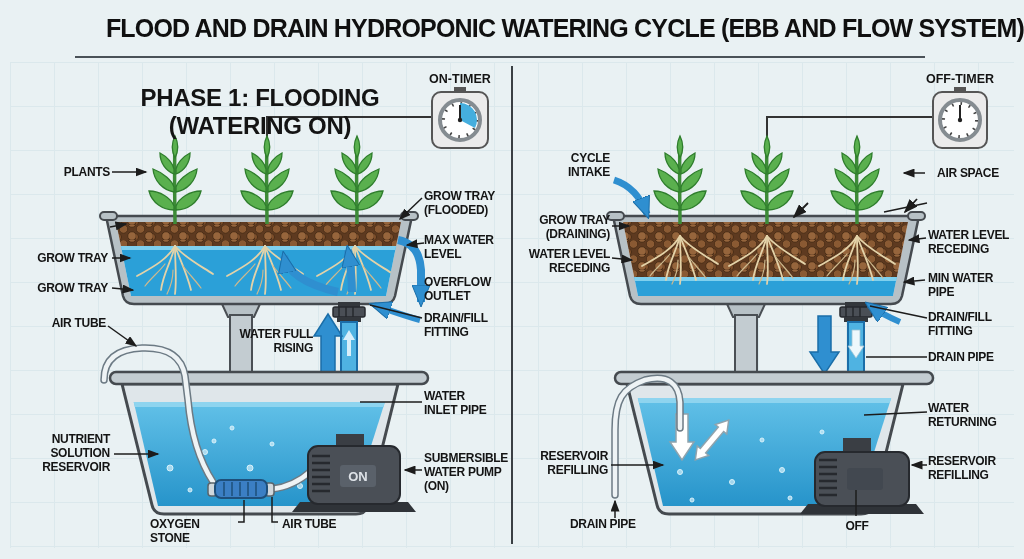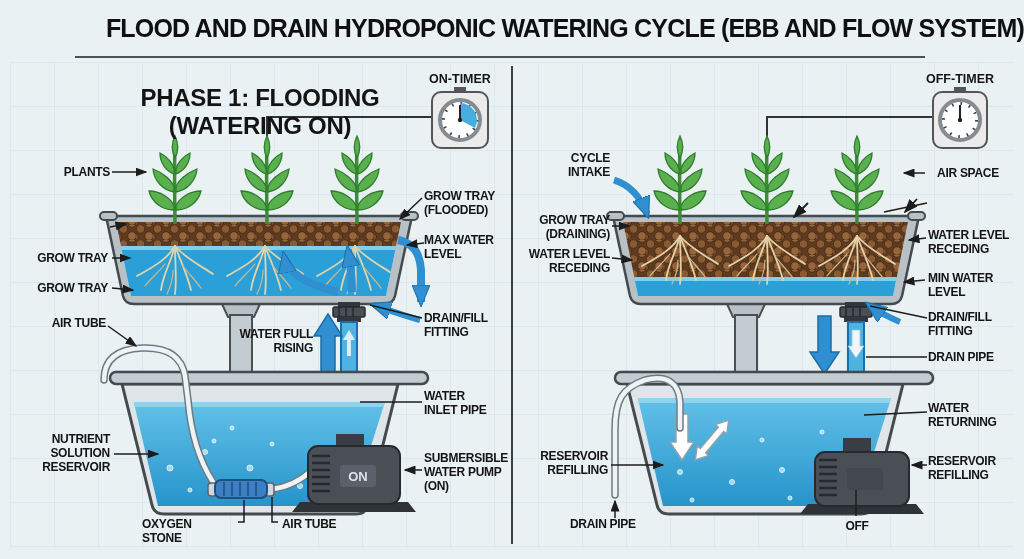--- a/index.html
+++ b/index.html
@@ -356,28 +356,30 @@
   <div class="timerlbl" style="left:422px;width:76px;">ON-TIMER</div>
   <div class="timerlbl" style="left:922px;width:76px;">OFF-TIMER</div>
 
   <div class="lbl r" style="left:30px;top:165px;width:80px;">PLANTS</div>
   <div class="lbl r" style="left:30px;top:251px;width:78px;">GROW TRAY</div>
   <div class="lbl r" style="left:30px;top:281px;width:78px;">GROW TRAY</div>
   <div class="lbl r" style="left:40px;top:316px;width:66px;">AIR TUBE</div>
   <div class="lbl r" style="left:30px;top:432px;width:80px;">NUTRIENT
 SOLUTION
 RESERVOIR</div>
-  <div class="lbl l" style="left:142px;top:517px;width:90px;">OXYGEN STONE</div>
+  <div class="lbl l" style="left:150px;top:517px;width:90px;">OXYGEN STONE</div>
   <div class="lbl l" style="left:282px;top:517px;width:60px;">AIR TUBE</div>
   <div class="lbl r" style="left:233px;top:327px;width:80px;">WATER FULL
 RISING</div>
   <div class="lbl l" style="left:424px;top:189px;width:86px;">GROW TRAY
 (FLOODED)</div>
   <div class="lbl l" style="left:424px;top:233px;width:86px;">MAX WATER
 LEVEL</div>
+  <div class="lbl l" style="left:424px;top:275px;width:86px;">OVERFLOW
+OUTLET</div>
   <div class="lbl l" style="left:424px;top:311px;width:86px;">DRAIN/FILL
 FITTING</div>
   <div class="lbl l" style="left:424px;top:389px;width:86px;">WATER
 INLET PIPE</div>
   <div class="lbl l" style="left:424px;top:451px;width:96px;">SUBMERSIBLE
 WATER PUMP
 (ON)</div>
 
   <div class="lbl r" style="left:540px;top:151px;width:70px;">CYCLE
 INTAKE</div>
@@ -385,21 +387,21 @@
 (DRAINING)</div>
   <div class="lbl r" style="left:520px;top:247px;width:90px;">WATER LEVEL
 RECEDING</div>
   <div class="lbl r" style="left:524px;top:449px;width:84px;">RESERVOIR
 REFILLING</div>
   <div class="lbl l" style="left:570px;top:517px;width:80px;">DRAIN PIPE</div>
   <div class="lbl l" style="left:928px;top:166px;width:80px;text-align:center;">AIR SPACE</div>
   <div class="lbl l" style="left:928px;top:228px;width:92px;">WATER LEVEL
 RECEDING</div>
   <div class="lbl l" style="left:928px;top:271px;width:86px;">MIN WATER
-LEVEL</div>
+PIPE</div>
   <div class="lbl l" style="left:928px;top:310px;width:86px;">DRAIN/FILL
 FITTING</div>
   <div class="lbl l" style="left:928px;top:350px;width:86px;">DRAIN PIPE</div>
   <div class="lbl l" style="left:928px;top:401px;width:86px;">WATER
 RETURNING</div>
   <div class="lbl l" style="left:928px;top:454px;width:86px;">RESERVOIR
 REFILLING</div>
   <div class="lbl c" style="left:836px;top:519px;width:42px;">OFF</div>
 </div>
 

